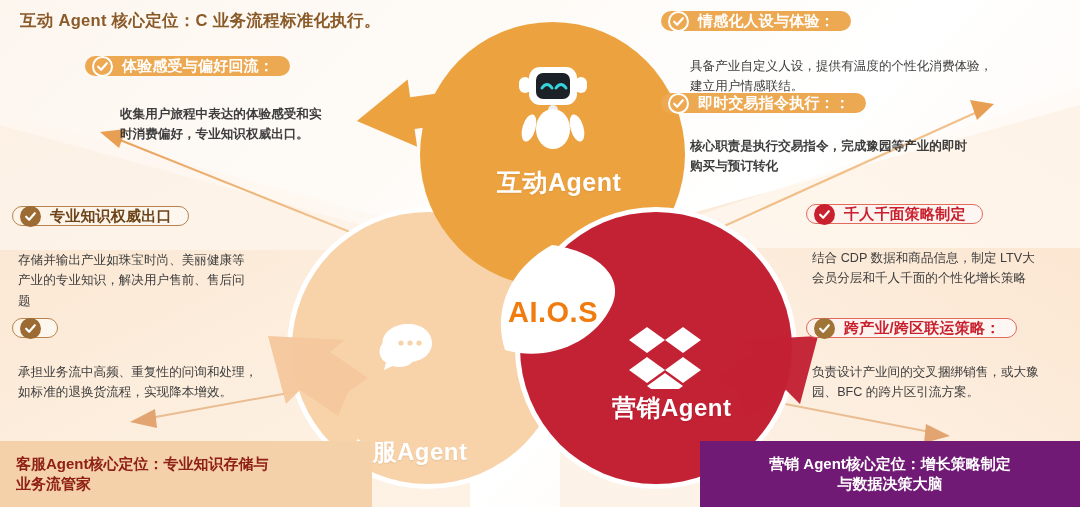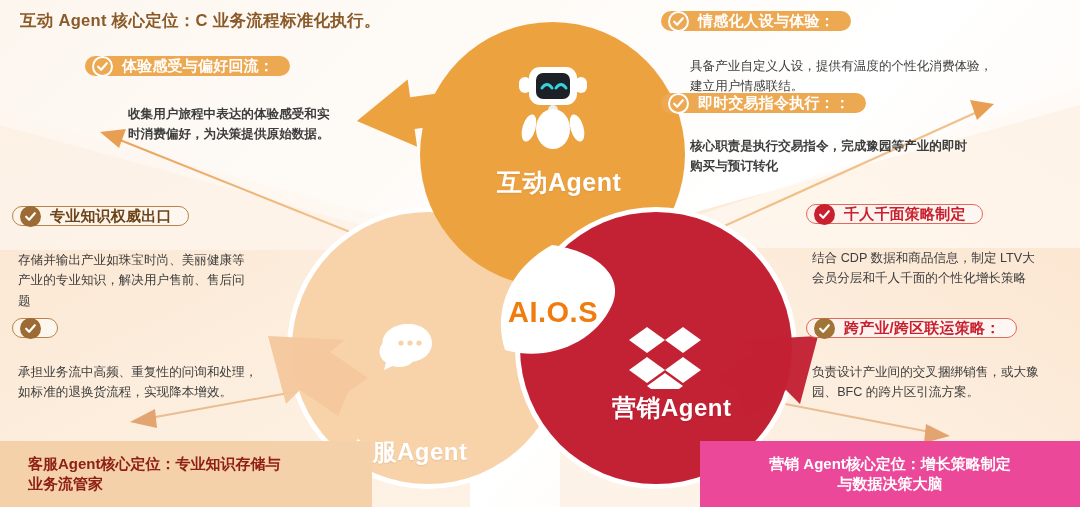--- a/index.html
+++ b/index.html
@@ -70,23 +70,23 @@
   .pill.outline-red .ptxt{color:#c8202e;}
 
   
   .para{position:absolute;font-size:12.6px;line-height:1.62;color:#3d3d3d;z-index:24;}
   .para.bold{font-weight:bold;}
 
   
   .banner{position:absolute;bottom:0;height:66px;z-index:40;display:flex;
     align-items:center;}
   .banner .btxt{font-size:15px;font-weight:bold;line-height:1.35;}
-  .ban-left{left:0;width:372px;background:#f5d1a9;padding-left:28px;}
+  .ban-left{left:0;width:372px;background:#f5d1a9;padding-left:16px;}
   .ban-left .btxt{color:#8e2014;}
-  .ban-right{right:0;width:380px;background:#ec4899;justify-content:center;text-align:center;}
+  .ban-right{right:0;width:380px;background:#701a75;justify-content:center;text-align:center;}
   .ban-right .btxt{color:#ffffff;}
 </style>
 </head>
 <body>
 
 <div id="stage">
 
   <div class="bg-base"></div>
 
   <svg class="bg-svg" viewBox="0 0 1080 507">
@@ -189,23 +189,23 @@
   <div class="head-title">互动 Agent 核心定位：C 业务流程标准化执行。</div>
 
   <div class="pill solid" style="left:85px;top:56px;">
     <span class="tick">
       <svg viewBox="0 0 24 24">
           <path d="M4 12.5 L9.5 18 L20 6" stroke="#fff" stroke-width="4" fill="none" stroke-linecap="round" stroke-linejoin="round"></path>
         </svg>
     </span>
     <span class="ptxt">体验感受与偏好回流：</span>
   </div>
-  <div class="para bold" style="left:128px;top:104px;">
+  <div class="para bold" style="left:120px;top:104px;">
     <div>收集用户旅程中表达的体验感受和实</div>
-    <div>时消费偏好，为决策提供原始数据。</div>
+    <div>时消费偏好，专业知识权威出口。</div>
   </div>
 
   <div class="pill solid" style="left:661px;top:11px;">
     <span class="tick">
       <svg viewBox="0 0 24 24">
           <path d="M4 12.5 L9.5 18 L20 6" stroke="#fff" stroke-width="4" fill="none" stroke-linecap="round" stroke-linejoin="round"></path>
         </svg>
     </span>
     <span class="ptxt">情感化人设与体验：</span>
   </div>

